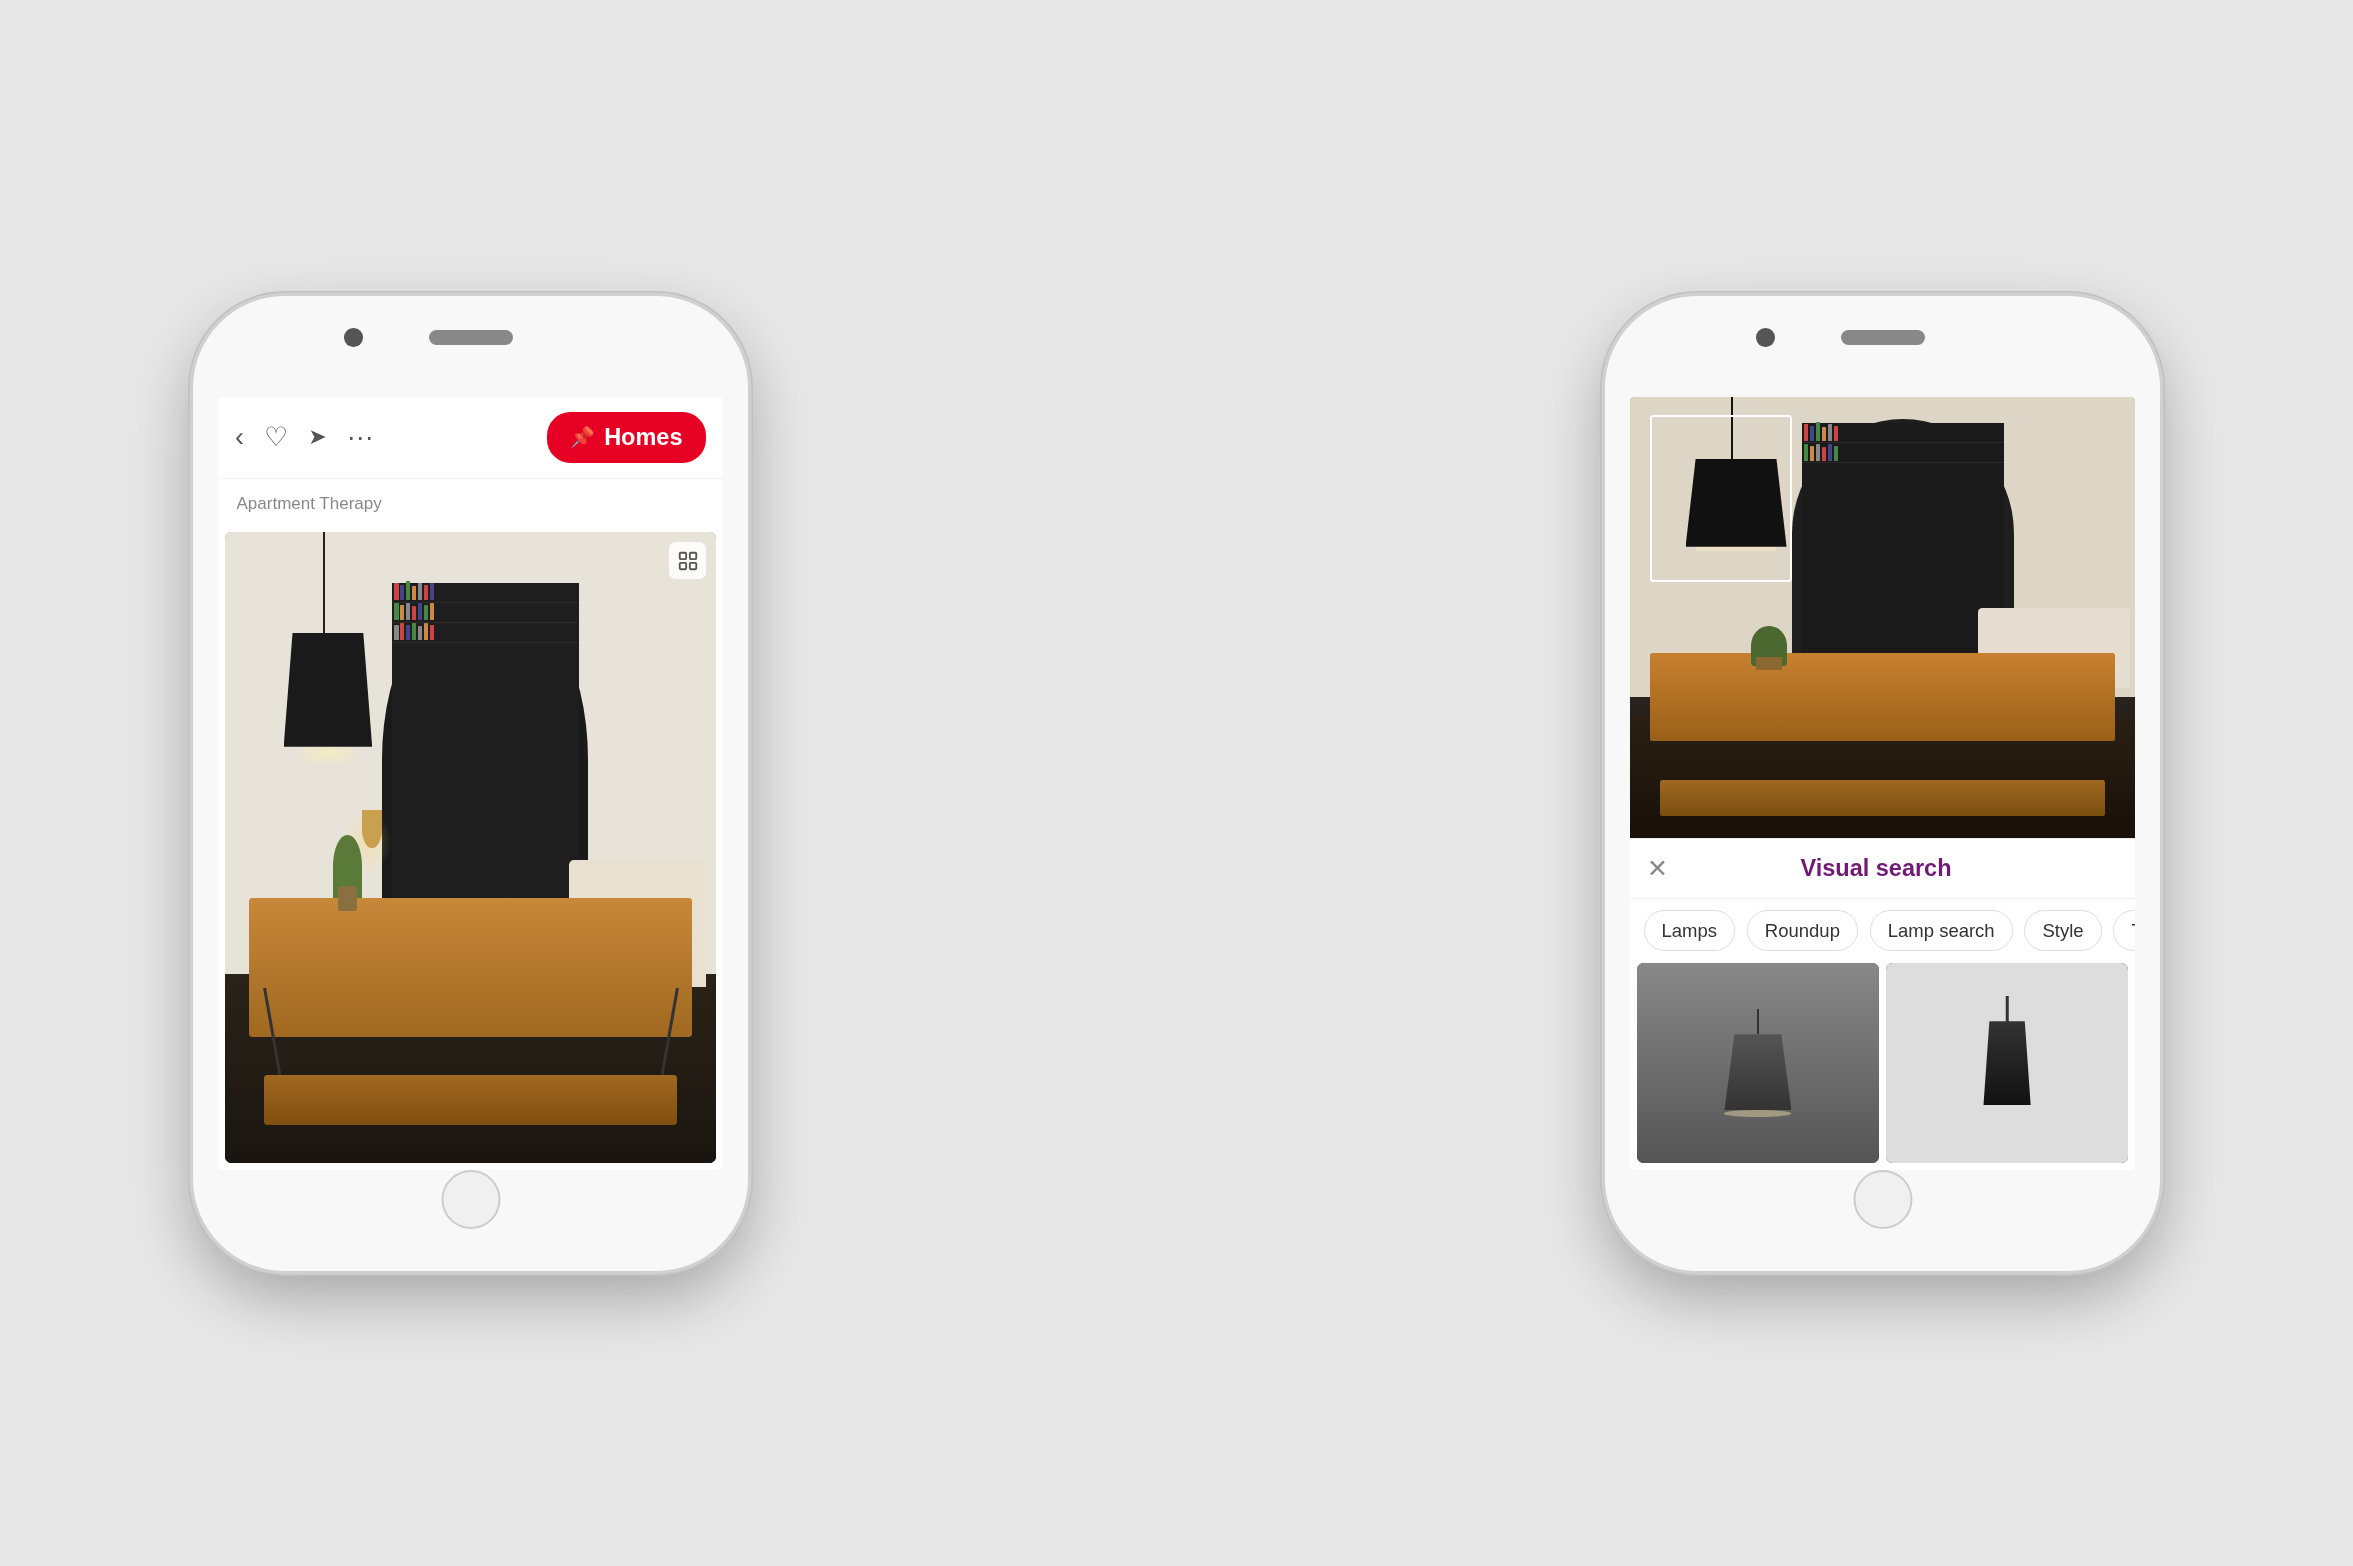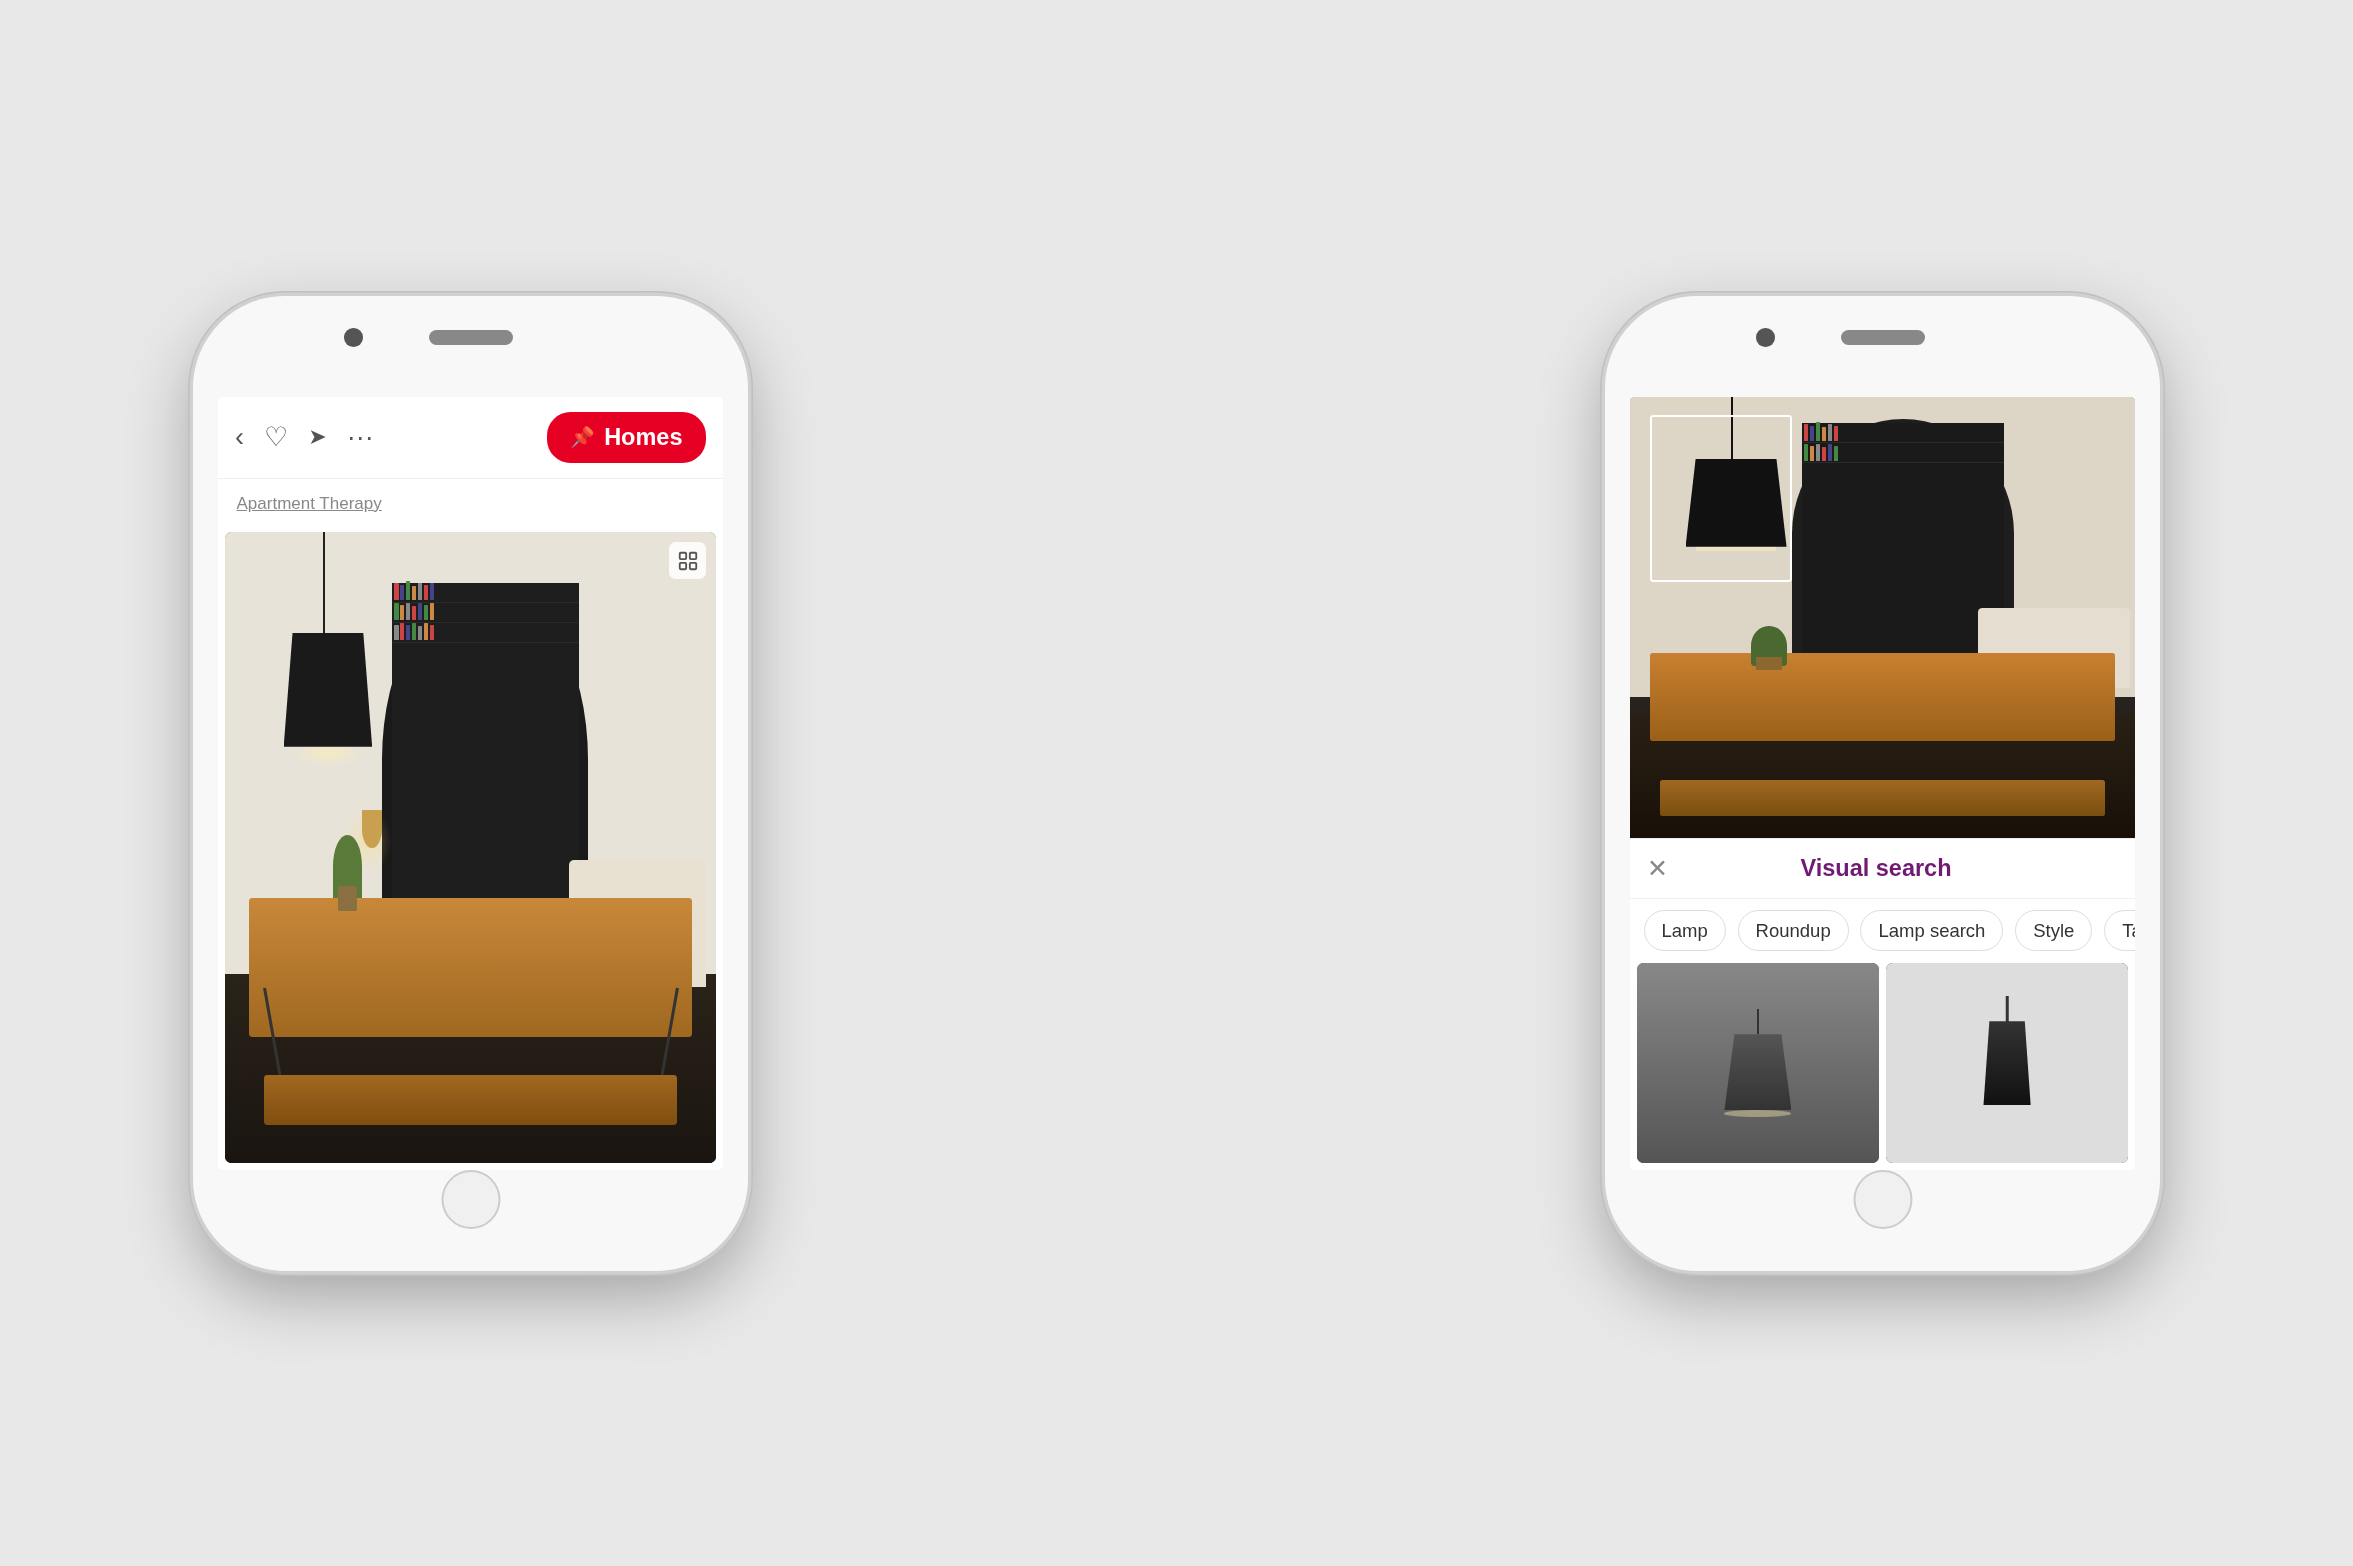--- a/index.html
+++ b/index.html
@@ -144,21 +144,20 @@
     
     .article-text {
       padding: 15px 18.5px 11.8px;
       flex-shrink: 0;
     }
 
     .source-label {
       font-size: 17px;
       color: #888;
       margin-bottom: 6.7px;
-      text-decoration: underline;
     }
 
     .article-title {
       font-size: 25px;
       font-weight: 700;
       color: #222;
       line-height: 1.35;
     }
 
     
@@ -833,21 +832,21 @@
 
     <div class="visual-search-panel">
 
       <div class="vs-header">
         <span class="vs-close">✕</span>
         <span class="vs-title">Visual search</span>
         <span class="vs-spacer"></span>
       </div>
 
       <div class="tags-row">
-        <div class="tag-chip">Lamp</div>
+        <div class="tag-chip">Lamps</div>
         <div class="tag-chip">Roundup</div>
         <div class="tag-chip">Lamp search</div>
         <div class="tag-chip">Style</div>
         <div class="tag-chip">Tab</div>
       </div>
 
       <div class="results-grid">
 
         <div class="result-card">
           <div class="lamp-card-bg-1">

